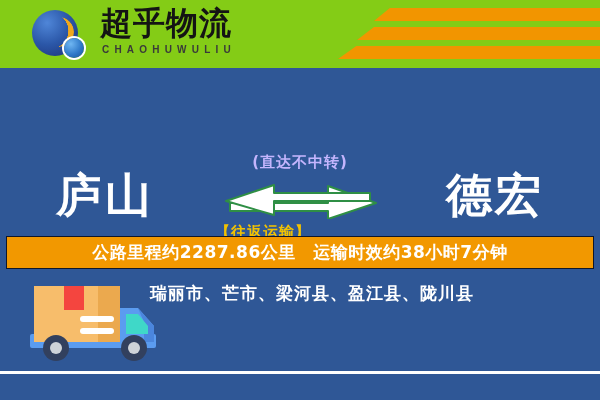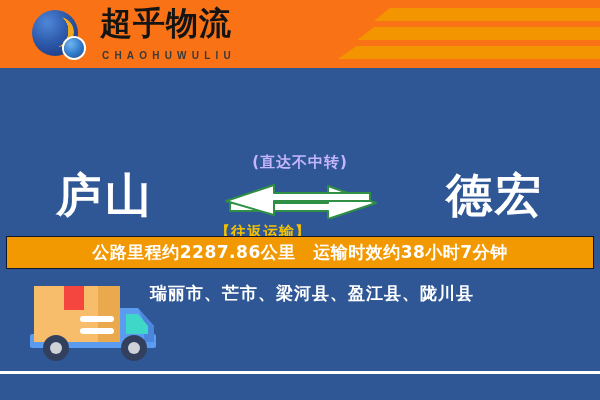--- a/index.html
+++ b/index.html
@@ -1,38 +1,38 @@
 <!DOCTYPE html>
 <html><head>
 <meta charset="utf-8">
 <style>
   html,body{margin:0;padding:0;}
   body{width:600px;height:400px;overflow:hidden;background:#2f5796;
        font-family:"Liberation Sans","DejaVu Sans",sans-serif;}
   .banner{position:relative;width:600px;height:400px;background:#2f5796;overflow:hidden;}
 
   
-  .header{position:absolute;left:0;top:0;width:600px;height:68px;background:#f97316;overflow:hidden;}
+  .header{position:absolute;left:0;top:0;width:600px;height:68px;background:#84cc16;overflow:hidden;}
   .logo-mark{position:absolute;left:24px;top:8px;width:76px;height:52px;}
   .logo-circle{position:absolute;left:8px;top:2px;width:46px;height:46px;border-radius:50%;
       background:radial-gradient(circle at 33% 28%, #4f86d8 0%, #2b57a8 48%, #1b2f72 100%);}
   .logo-crescent{position:absolute;left:20px;top:9px;width:30px;height:30px;border-radius:50%;
       background:#f0a81d;
       -webkit-mask:radial-gradient(circle at 22% 46%, transparent 0 62%, #000 63%);
       mask:radial-gradient(circle at 22% 46%, transparent 0 62%, #000 63%);}
   .logo-dot{position:absolute;left:40px;top:30px;width:20px;height:20px;border-radius:50%;
       background:radial-gradient(circle at 34% 30%, #6fb6f2 0%, #2f79c9 55%, #1c4f93 100%);
       box-shadow:0 0 0 2px #ffffff;}
 
   .brand-block{position:absolute;left:100px;top:4px;width:190px;height:60px;}
   .brand-cn{font-family:"DejaVu Sans","Liberation Sans",sans-serif;
       font-size:32px;font-weight:700;color:#141414;letter-spacing:1px;line-height:38px;
       white-space:nowrap;}
   .brand-en{font-size:10px;font-weight:700;color:#3a3a3a;letter-spacing:5.2px;
-      line-height:13px;white-space:nowrap;margin-top:7px;margin-left:2px;}
+      line-height:13px;white-space:nowrap;margin-top:1px;margin-left:2px;}
 
   .stripes{position:absolute;right:0;top:6px;width:300px;height:58px;}
   .stripe{position:absolute;right:0;height:13px;background:#f29500;
       box-shadow:0 1px 0 rgba(0,0,0,.08);}
   .stripe.s1{top:2px;width:226px;clip-path:polygon(7% 0,100% 0,100% 100%,0 100%);}
   .stripe.s2{top:21px;width:243px;clip-path:polygon(7% 0,100% 0,100% 100%,0 100%);}
   .stripe.s3{top:40px;width:262px;clip-path:polygon(7% 0,100% 0,100% 100%,0 100%);}
 
   
   .route{position:absolute;left:0;top:112px;width:600px;height:100px;margin-top:39px;}

